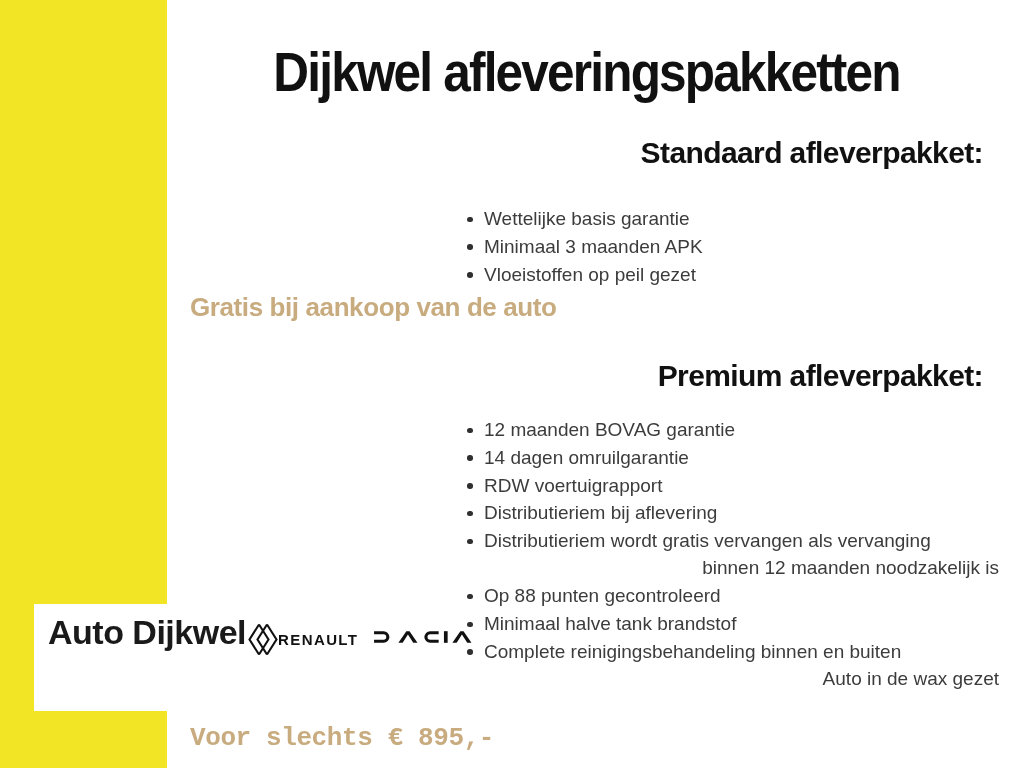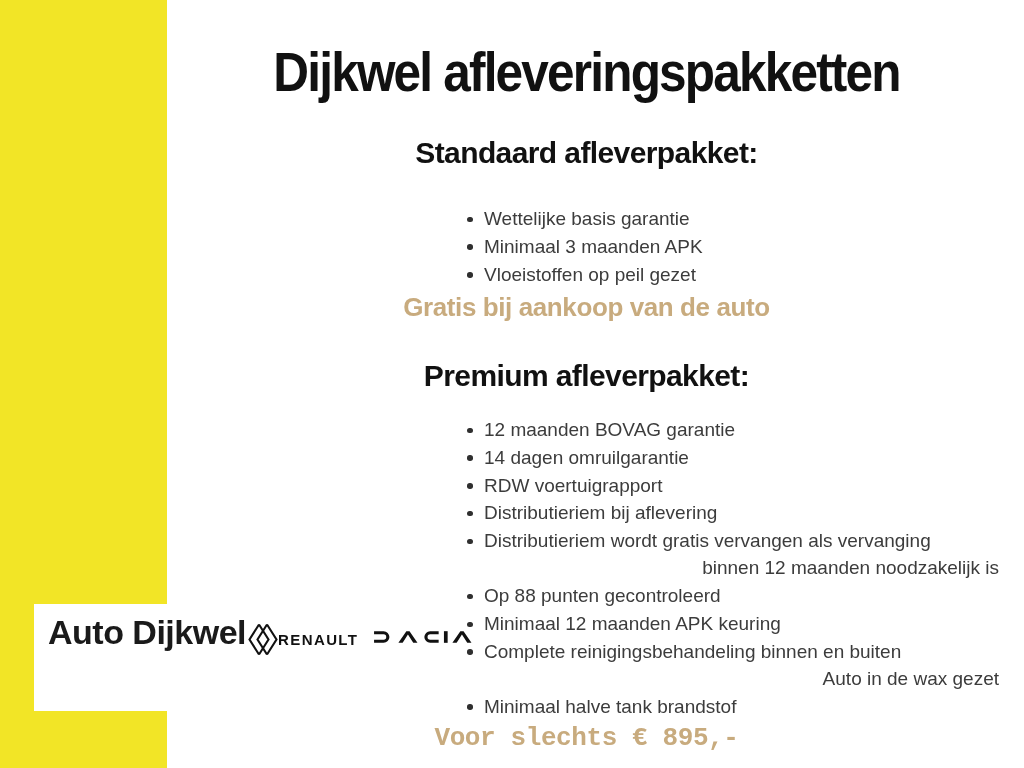--- a/index.html
+++ b/index.html
@@ -112,21 +112,21 @@
     color: #111111;
     transform: scaleX(0.90);
     transform-origin: center top;
     white-space: nowrap;
   }
 
   .pkg-heading {
     position: absolute;
     right: 0;
     width: 793px;
-    text-align: center;
+    text-align: right;
     font-family: "Liberation Sans", sans-serif;
     font-weight: bold;
     font-size: 30px;
     line-height: 36px;
     letter-spacing: -0.6px;
     color: #111111;
     white-space: nowrap;
   }
   .pkg-heading.standard { top: 135px; }
   .pkg-heading.premium  { top: 358px; }
@@ -163,21 +163,21 @@
   }
   .feature-list li .cont {
     display: block;
     text-align: right;
   }
 
   .promo-line {
     position: absolute;
     right: 0;
     width: 793px;
-    text-align: center;
+    text-align: left;
     font-family: "Liberation Sans", sans-serif;
     font-weight: bold;
     font-size: 26px;
     line-height: 32px;
     letter-spacing: -0.4px;
     color: #c8ab7e;
     white-space: nowrap;
   }
   .promo-line.free  { top: 291px; }
   .promo-line.price { top: 722px; font-family: Liberation Mono, monospace; }
@@ -225,28 +225,25 @@
         <span>Distributieriem bij aflevering</span>
       </li>
       <li>
         <span>Distributieriem wordt gratis vervangen als vervanging</span>
         <span class="cont">binnen 12 maanden noodzakelijk is</span>
       </li>
       <li>
         <span>Op 88 punten gecontroleerd</span>
       </li>
       <li>
-        <span>Minimaal 12 maanden APK keuring</span>
+        <span>Minimaal halve tank brandstof</span>
       </li>
       <li>
         <span>Complete reinigingsbehandeling binnen en buiten</span>
         <span class="cont">Auto in de wax gezet</span>
-      </li>
-      <li>
-        <span>Minimaal halve tank brandstof</span>
       </li>
     </ul>
 
     <div class="promo-line price">Voor slechts € 895,-</div>
 
   </div>
 
   <div class="logo-card">
     <div class="logo-wordmark">Auto Dijkwel</div>
     <div class="logo-rule"></div>

